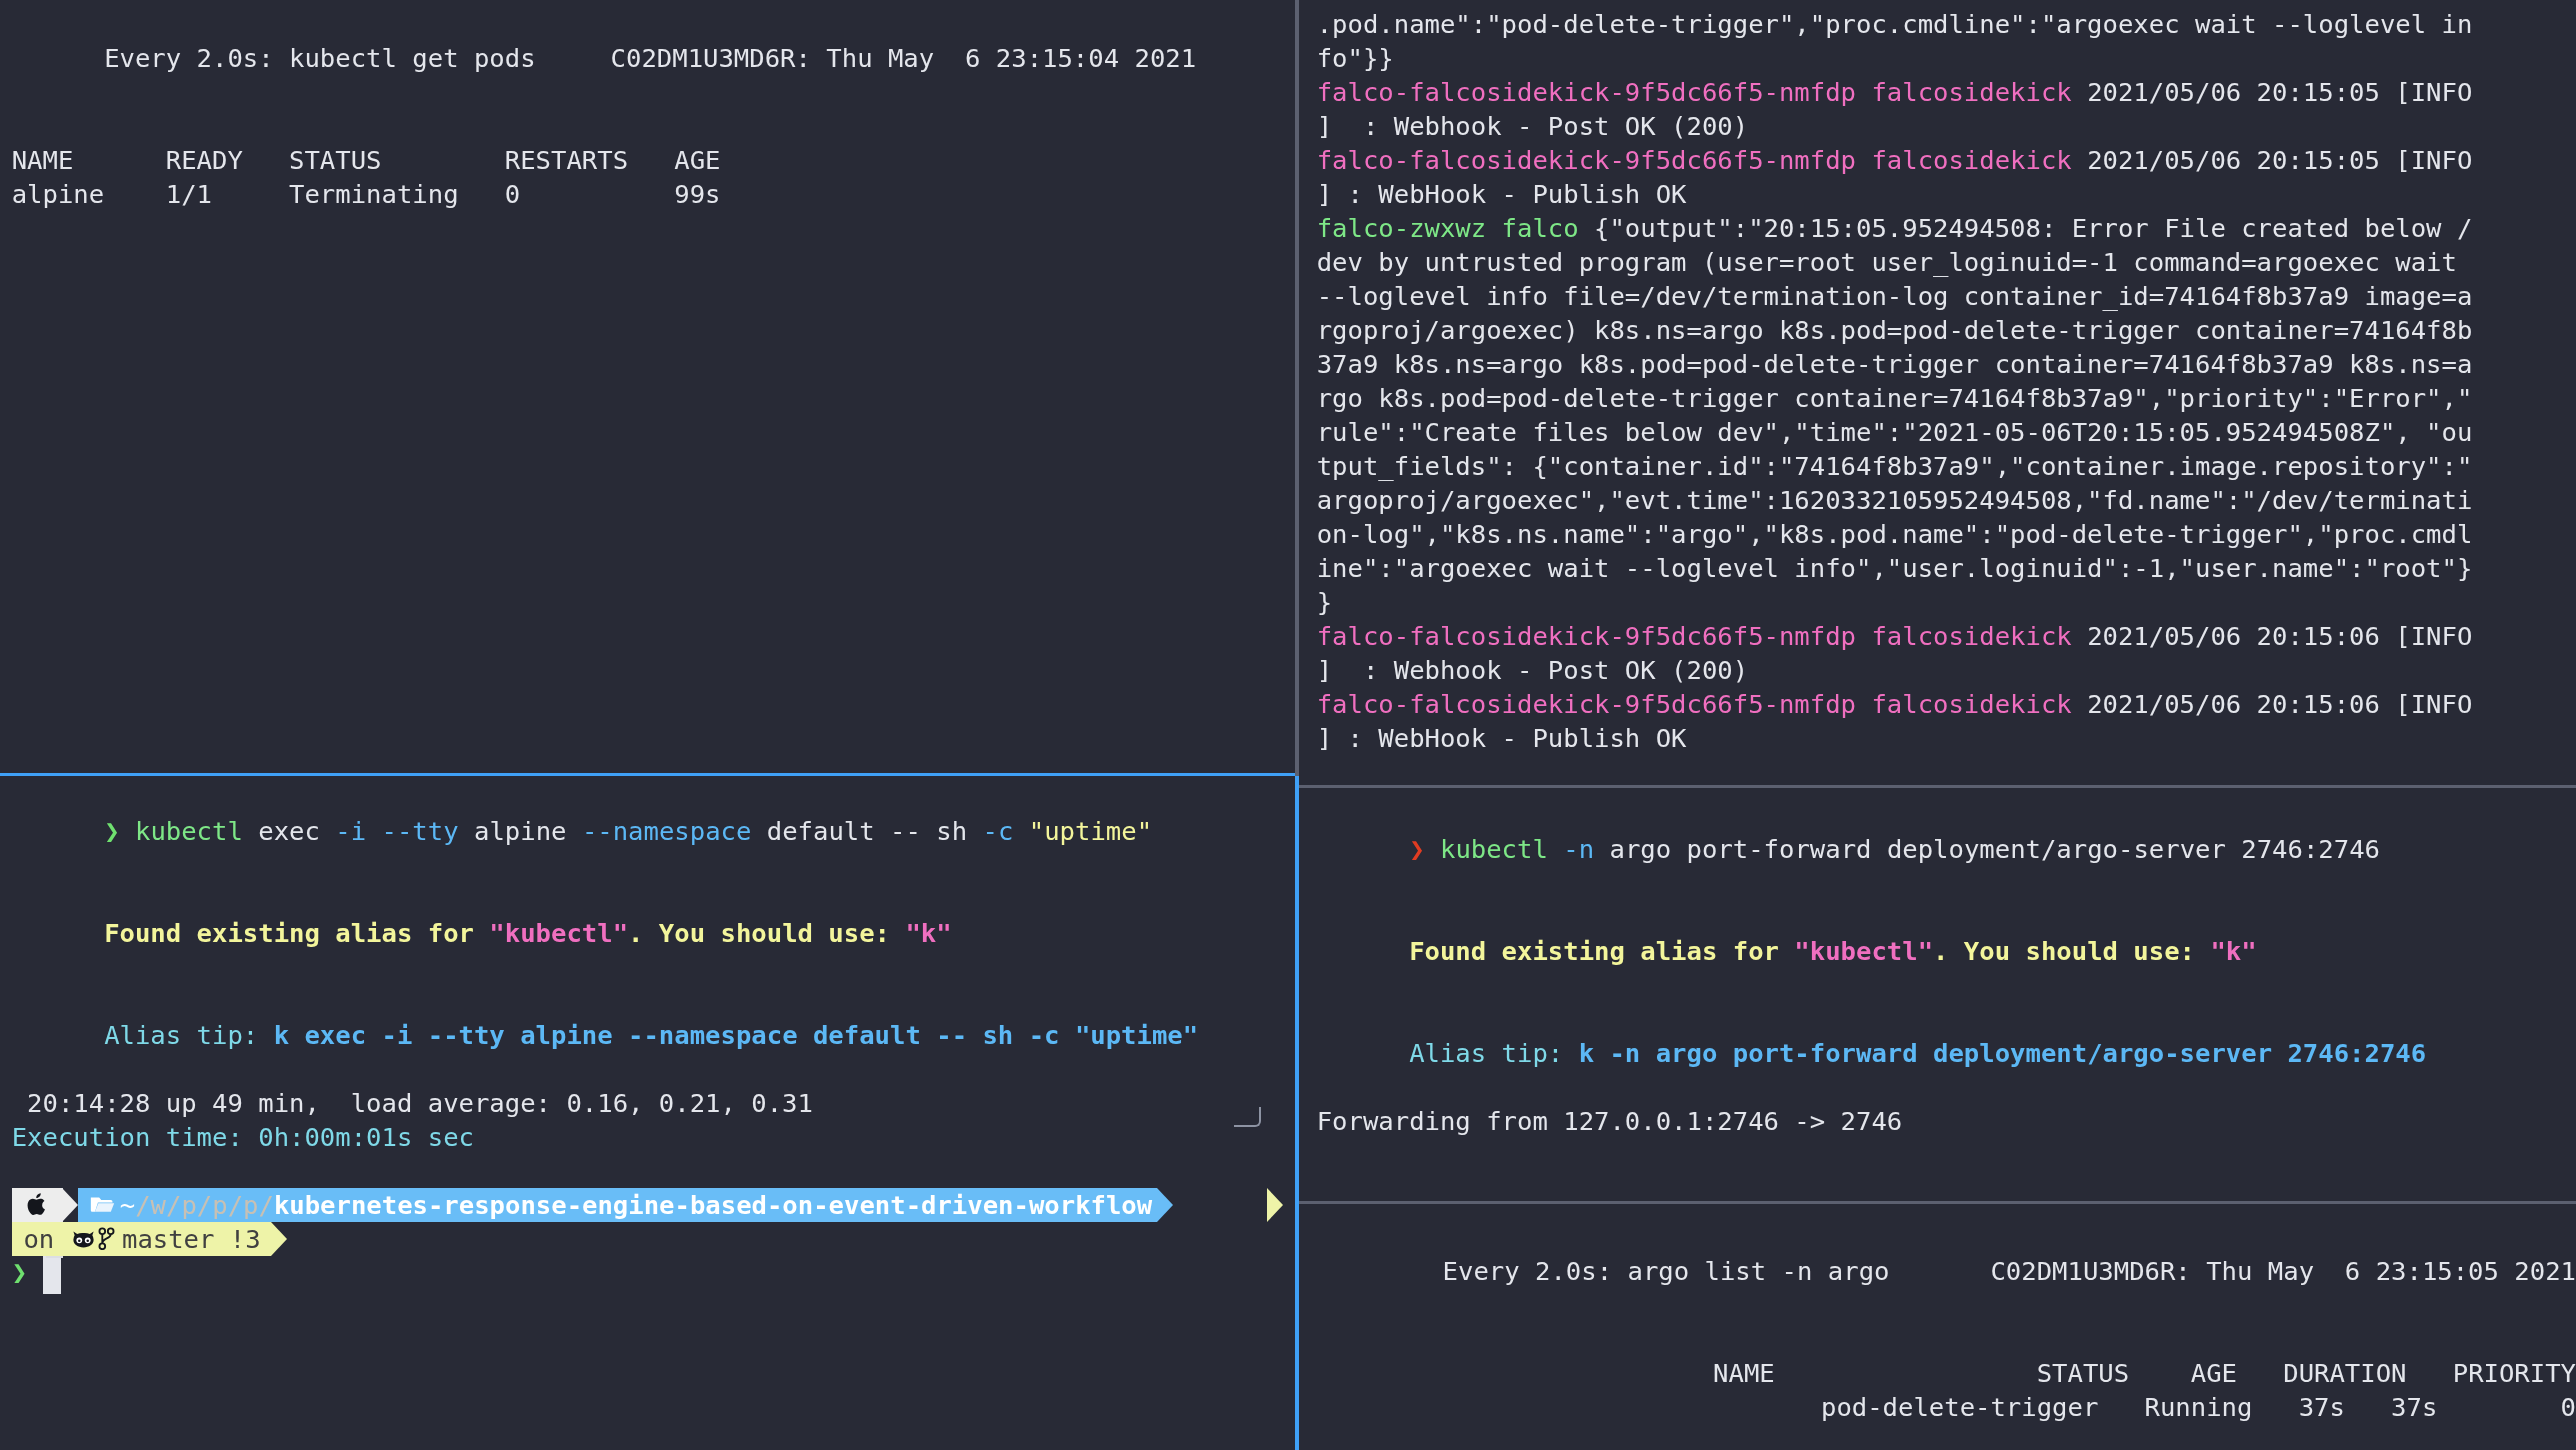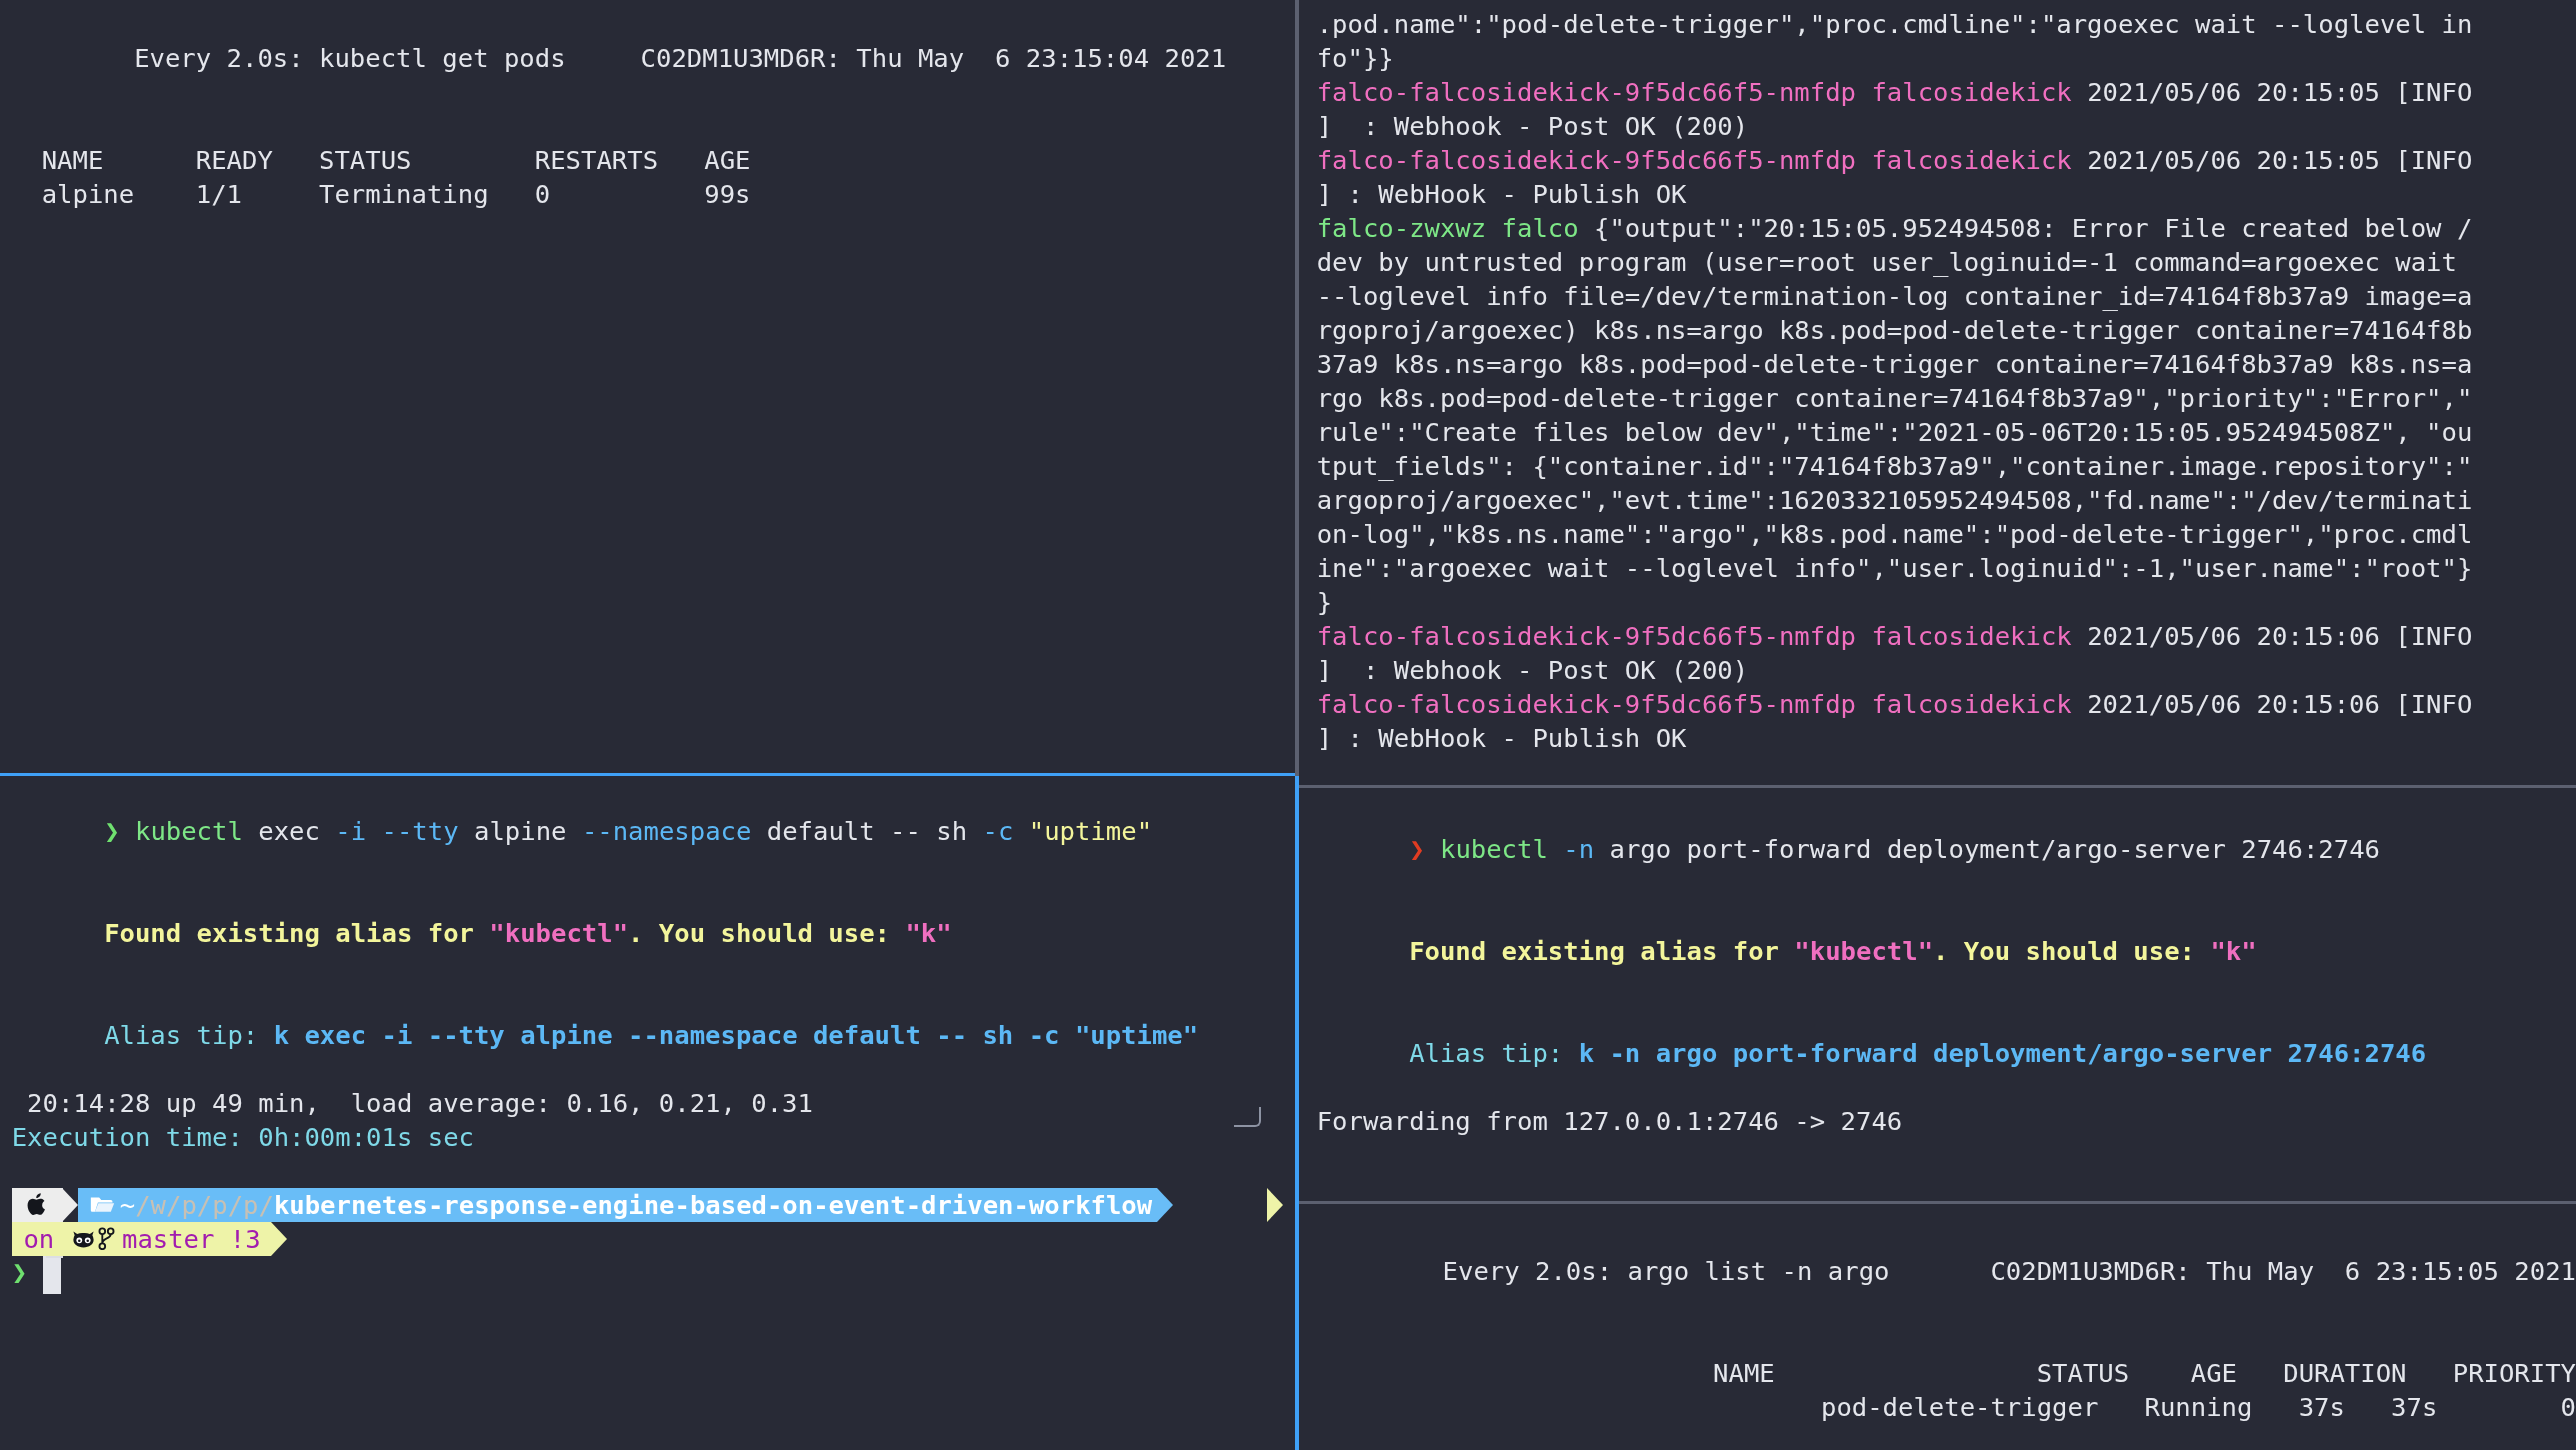--- a/index.html
+++ b/index.html
@@ -99,21 +99,21 @@
   .pl-path .dim { color: #c8c0b4; font-weight: normal; }
   .pl-path .tilde { color: #ffffff; font-weight: normal; }
   .pl-arrow-blue-end {
     width: 0; height: 0;
     border-top: 17px solid transparent;
     border-bottom: 17px solid transparent;
     border-left: 16px solid #69bdf7;
   }
   .pl-git {
     background: #eef3a8;
-    color: #a21caf;
+    color: #404040;
     padding: 0 10px 0 11.7px;
   }
   .pl-arrow-yellow-bg {
     width: 0; height: 0;
     border-top: 17px solid transparent;
     border-bottom: 17px solid transparent;
     border-left: 16px solid #eef3a8;
   }
   .yellow-tip {
     position: absolute;
@@ -157,21 +157,21 @@
     border-bottom: 2.5px solid #8d93a3;
     border-right: 2.5px solid #8d93a3;
     border-bottom-right-radius: 5.9px;
   }
 </style>
 </head>
 <body>
 
 <div id="screen">
 
-  <div class="pane" style="left:0; top:0; width:1295px; height:763px; padding:6.7px 0 0 11.7px;margin-left:30px;">
+  <div class="pane" style="left:0; top:0; width:1295px; height:763px; padding:6.7px 0 0 11.7px;">
     <div class="line">
       <span>Every 2.0s: kubectl get pods</span><span style="display:inline-block;width:75px;"></span><span>C02DM1U3MD6R: Thu May  6 23:15:04 2021</span>
     </div>
     <div class="line blank"></div>
     <div class="line">NAME      READY   STATUS        RESTARTS   AGE</div>
     <div class="line">alpine    1/1     Terminating   0          99s</div>
   </div>
 
   <div class="pane" style="left:1305px; top:0; width:1271px; height:1199px; padding:6.7px 0 0 11.7px;">
     <div id="log-lines">

